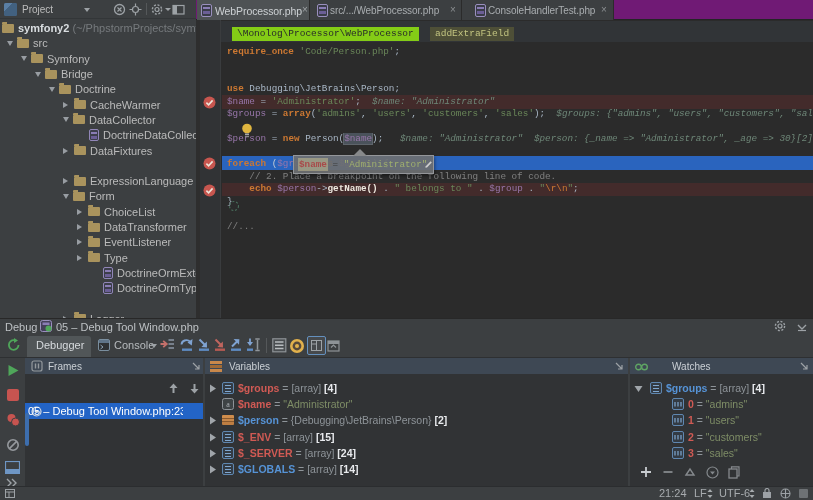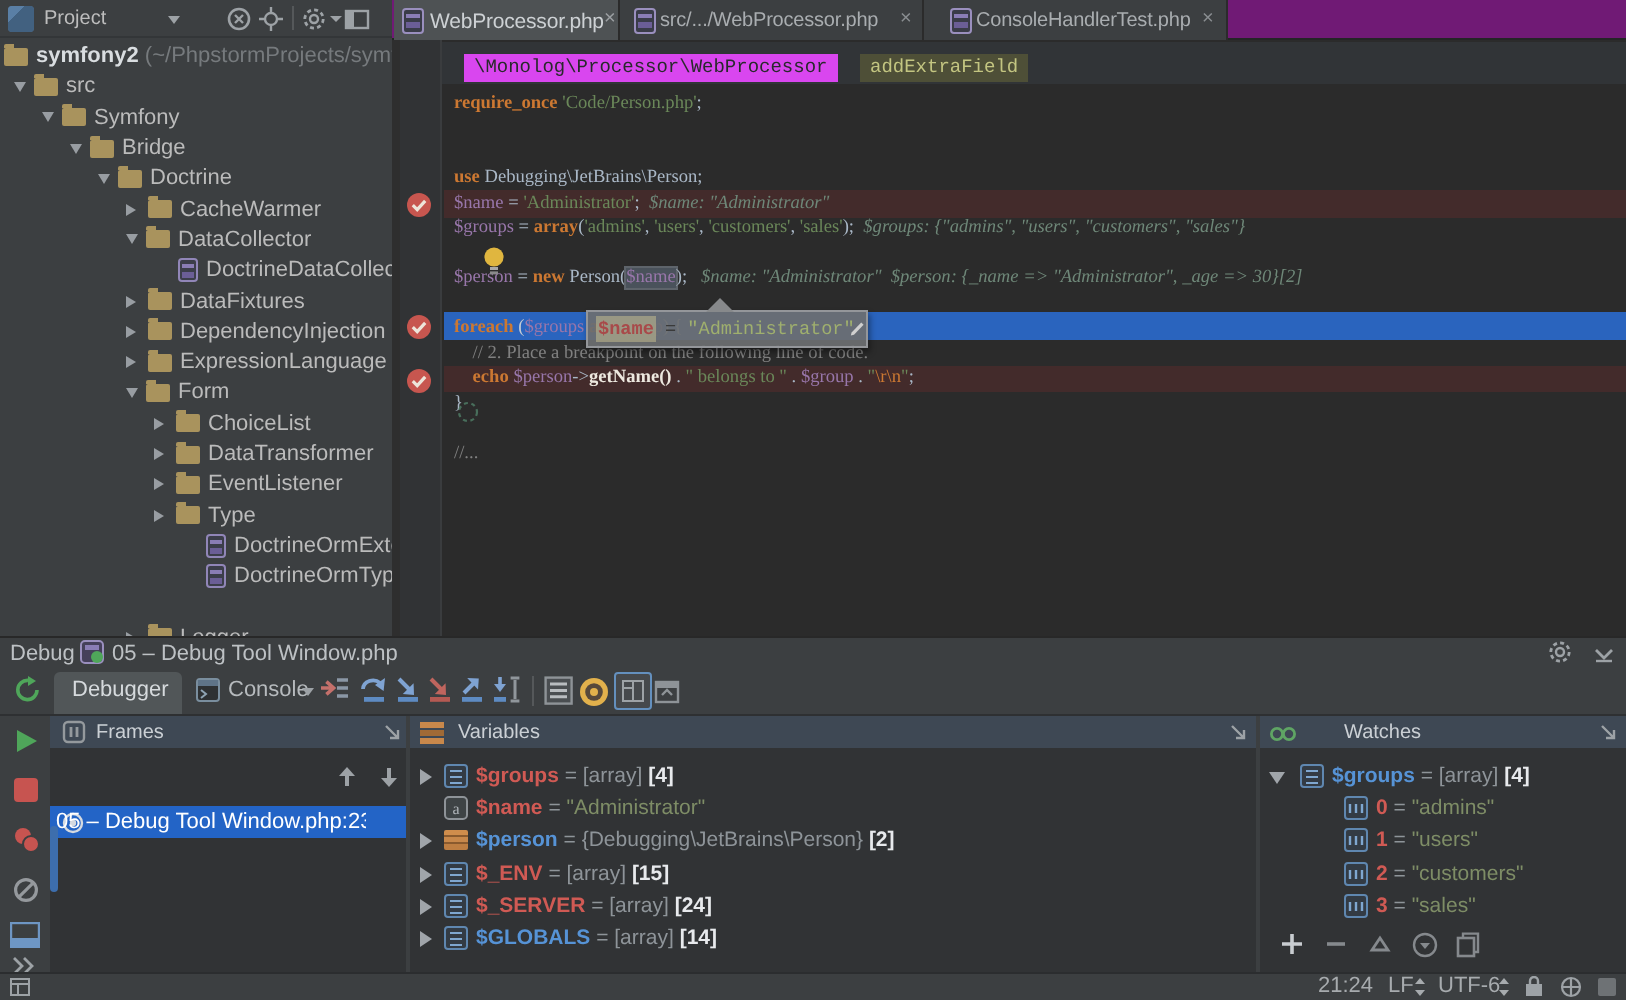--- a/index.html
+++ b/index.html
@@ -8,21 +8,21 @@
 
 .tr{position:absolute;left:0;width:196px;height:15.4px;display:flex;align-items:center;color:#BBBBBB;font-size:11px;white-space:nowrap;overflow:hidden}
 .ar{width:0;height:0;border-left:5.5px solid #989DA2;border-top:3.5px solid transparent;border-bottom:3.5px solid transparent;flex:none}
 .ad{width:0;height:0;border-top:5.5px solid #989DA2;border-left:3.5px solid transparent;border-right:3.5px solid transparent;flex:none}
 .fo{width:12px;height:9px;background:#A9935D;border-radius:1px;position:relative;flex:none}
 .fo::before{content:"";position:absolute;top:-2px;left:0;width:5px;height:2px;background:#A9935D;border-radius:1px 0 0 0}
 .pf{width:10px;height:12px;background:#3C3E4A;border:1px solid #9186B8;border-radius:2px;position:relative;flex:none}
 .pf::before{content:"";position:absolute;left:1px;top:2px;width:6px;height:2px;background:#8A7DB5}
 .pf::after{content:"";position:absolute;left:1px;top:6px;width:6px;height:3px;background:#6B5E96}
 
-.cl{position:absolute;left:222px;width:591px;height:12.5px;font-family:Liberation Serif, serif;font-size:9.3px;line-height:12.5px;white-space:pre;overflow:hidden;color:#A9B7C6;padding-left:5px}
+.cl{position:absolute;left:222px;width:591px;height:12.5px;font-family:Liberation Mono, monospace;font-size:9.3px;line-height:12.5px;white-space:pre;overflow:hidden;color:#A9B7C6;padding-left:5px}
 .kw{color:#CC7832;font-weight:bold}
 .st{color:#6A8759}
 .va{color:#9876AA}
 .cm{color:#808080}
 .hint{color:#6E8778;font-style:italic}
 .esc{color:#CC7832}
 
 .hdr{position:absolute;background:#3E4854;color:#CBD0D5;font-size:10px;display:flex;align-items:center;height:16px}
 .dbgrow{position:absolute;font-size:10.5px;color:#BEC3C7;height:16px;line-height:16px;white-space:nowrap;overflow:hidden}
 .vn{font-weight:bold}
@@ -96,25 +96,20 @@
 <div class="tr" style="top:112.30000000000001px">
       <span class="ad" style="margin-left:63px"></span>
       <span class="fo" style="margin-left:4px"></span>
       <span style="margin-left:4px">DataCollector</span>
     </div>
 <div class="tr" style="top:142.9px">
       <span class="ar" style="margin-left:63px"></span>
       <span class="fo" style="margin-left:6px"></span>
       <span style="margin-left:4px">DataFixtures</span>
     </div>
-<div class="tr" style="top:158.20000000000002px">
-      <span class="ar" style="margin-left:63px"></span>
-      <span class="fo" style="margin-left:6px"></span>
-      <span style="margin-left:4px">DependencyInjection</span>
-    </div>
 <div class="tr" style="top:173.5px">
       <span class="ar" style="margin-left:63px"></span>
       <span class="fo" style="margin-left:6px"></span>
       <span style="margin-left:4px">ExpressionLanguage</span>
     </div>
 <div class="tr" style="top:188.8px">
       <span class="ad" style="margin-left:63px"></span>
       <span class="fo" style="margin-left:4px"></span>
       <span style="margin-left:4px">Form</span>
     </div>
@@ -175,21 +170,21 @@
       <rect x="2" y="3" width="7" height="2" fill="#8A7DB5"></rect>
       <rect x="2" y="7" width="7" height="3" fill="#6B5E96"></rect>
     </svg>
 <span class="p" style="left:292px;top:5px;font-size:10px;letter-spacing:-0.1px;color:#A9ADB0">ConsoleHandlerTest.php</span>
 <span class="p" style="left:405px;top:4px;font-size:10px;color:#8A8E91">×</span>
 </div>
 <div class="p" style="left:196px;top:20px;width:617px;height:298px;background:#2B2B2B"></div>
 <div class="p" style="left:196px;top:21px;width:617px;height:21px;background:#313437"></div>
 <div class="p" style="left:196px;top:20px;width:4px;height:298px;background:#2E2E2E"></div>
 <div class="p" style="left:200px;top:20px;width:21px;height:298px;background:#313335;border-right:1px solid #3A3C3E"></div>
-<div class="p mono" style="left:232px;top:27px;height:14px;background:#d946ef;color:#282A2B;font-size:9.5px;line-height:14px;padding:0 5px">\Monolog\Processor\WebProcessor</div>
+<div class="p mono" style="left:232px;top:27px;height:14px;background:#84cc16;color:#282A2B;font-size:9.5px;line-height:14px;padding:0 5px">\Monolog\Processor\WebProcessor</div>
 <div class="p mono" style="left:430px;top:27px;height:14px;background:#4E4F37;color:#C3C581;font-size:9.5px;line-height:14px;padding:0 5px">addExtraField</div>
 <div class="p" style="left:222px;top:95.0px;width:591px;height:13.5px;background:#432B2B"></div>
 <div class="p" style="left:222px;top:155.5px;width:591px;height:14.5px;background:#2A64BE"></div>
 <div class="p" style="left:222px;top:182.5px;width:591px;height:13.5px;background:#432B2B"></div>
 <div class="cl" style="top:45.5px"><span class="kw">require_once</span> <span class="st">'Code/Person.php'</span>;</div>
 <div class="cl" style="top:83.0px"><span class="kw">use</span> Debugging\JetBrains\Person;</div>
 <div class="cl" style="top:95.5px"><span class="va">$name</span> = <span class="st">'Administrator'</span>;  <span class="hint">$name: "Administrator"</span></div>
 <div class="cl" style="top:108.0px"><span class="va">$groups</span> = <span class="kw">array</span>(<span class="st">'admins'</span>, <span class="st">'users'</span>, <span class="st">'customers'</span>, <span class="st">'sales'</span>);  <span class="hint">$groups: {"admins", "users", "customers", "sales"}</span></div>
 <div class="cl" style="top:133.0px"><span class="va">$person</span> = <span class="kw">new</span> Person(<span class="va" style="background:#4A525B;box-shadow:0 0 0 1px #5E646B">$name</span>);   <span class="hint">$name: "Administrator"  $person: {_name =&gt; "Administrator", _age =&gt; 30}[2]</span></div>
 <div class="cl" style="top:158.0px"><span class="kw" style="color:#CC7832">foreach</span> <span style="color:#C3CBD4">(</span><span class="va">$groups</span> <span class="kw">as</span> <span class="va">$group</span><span style="color:#C3CBD4">) {</span></div>

